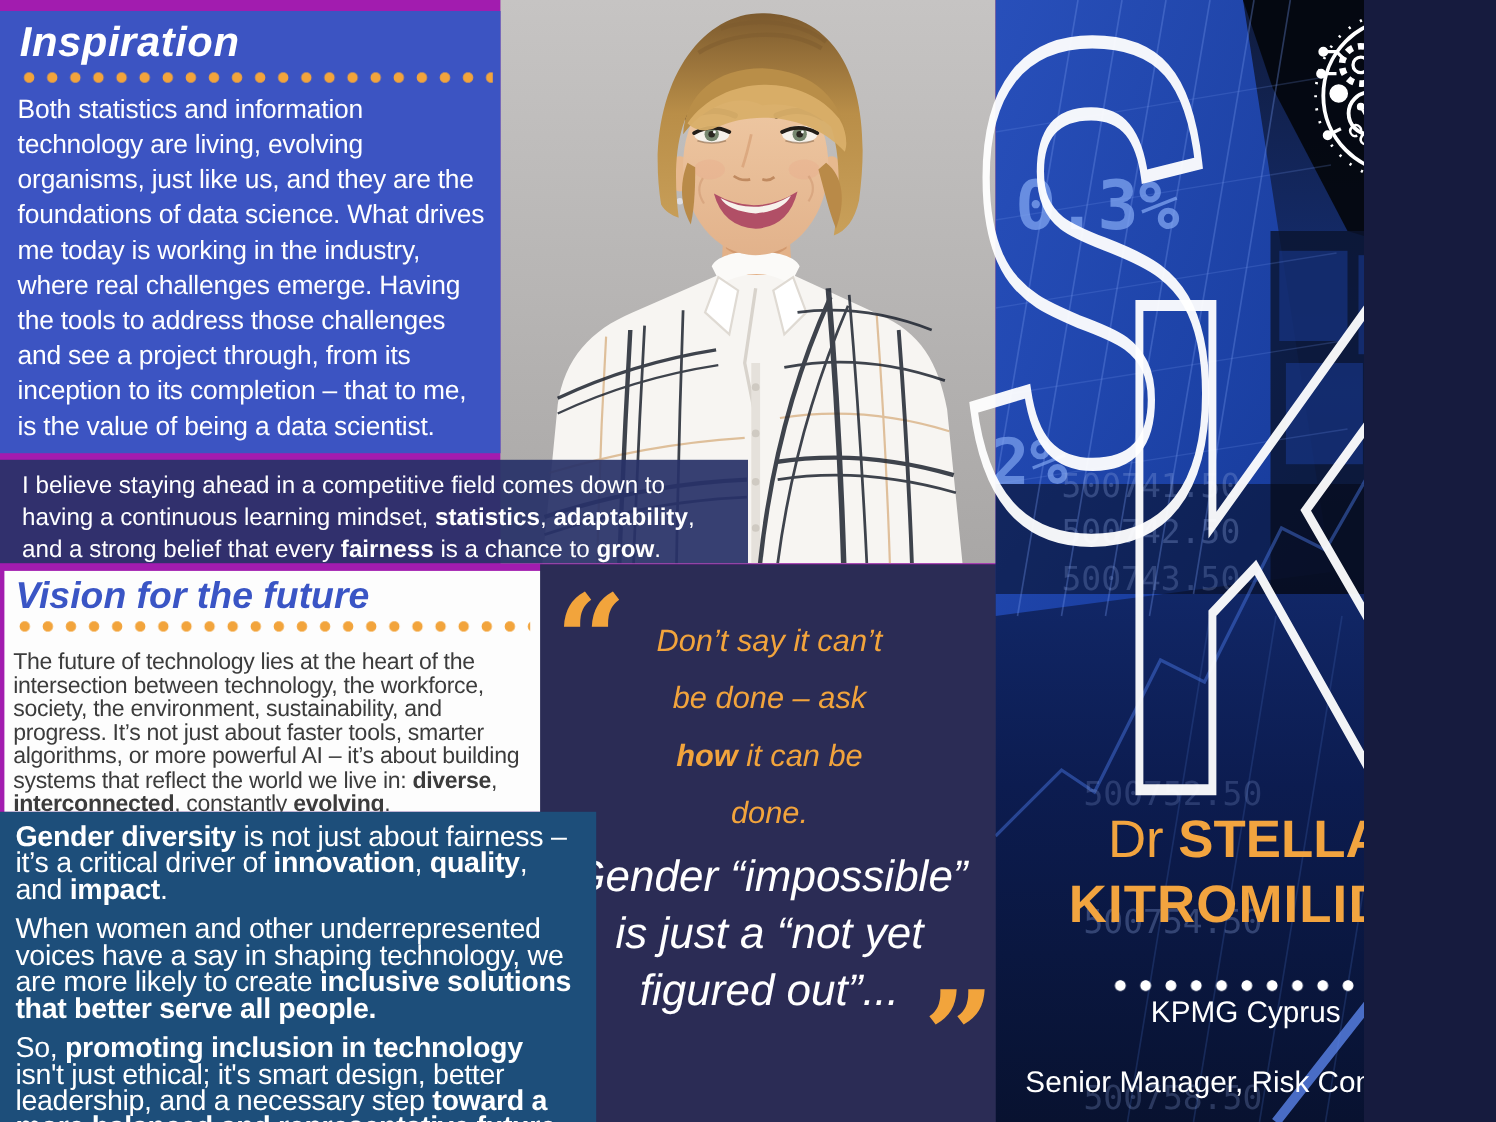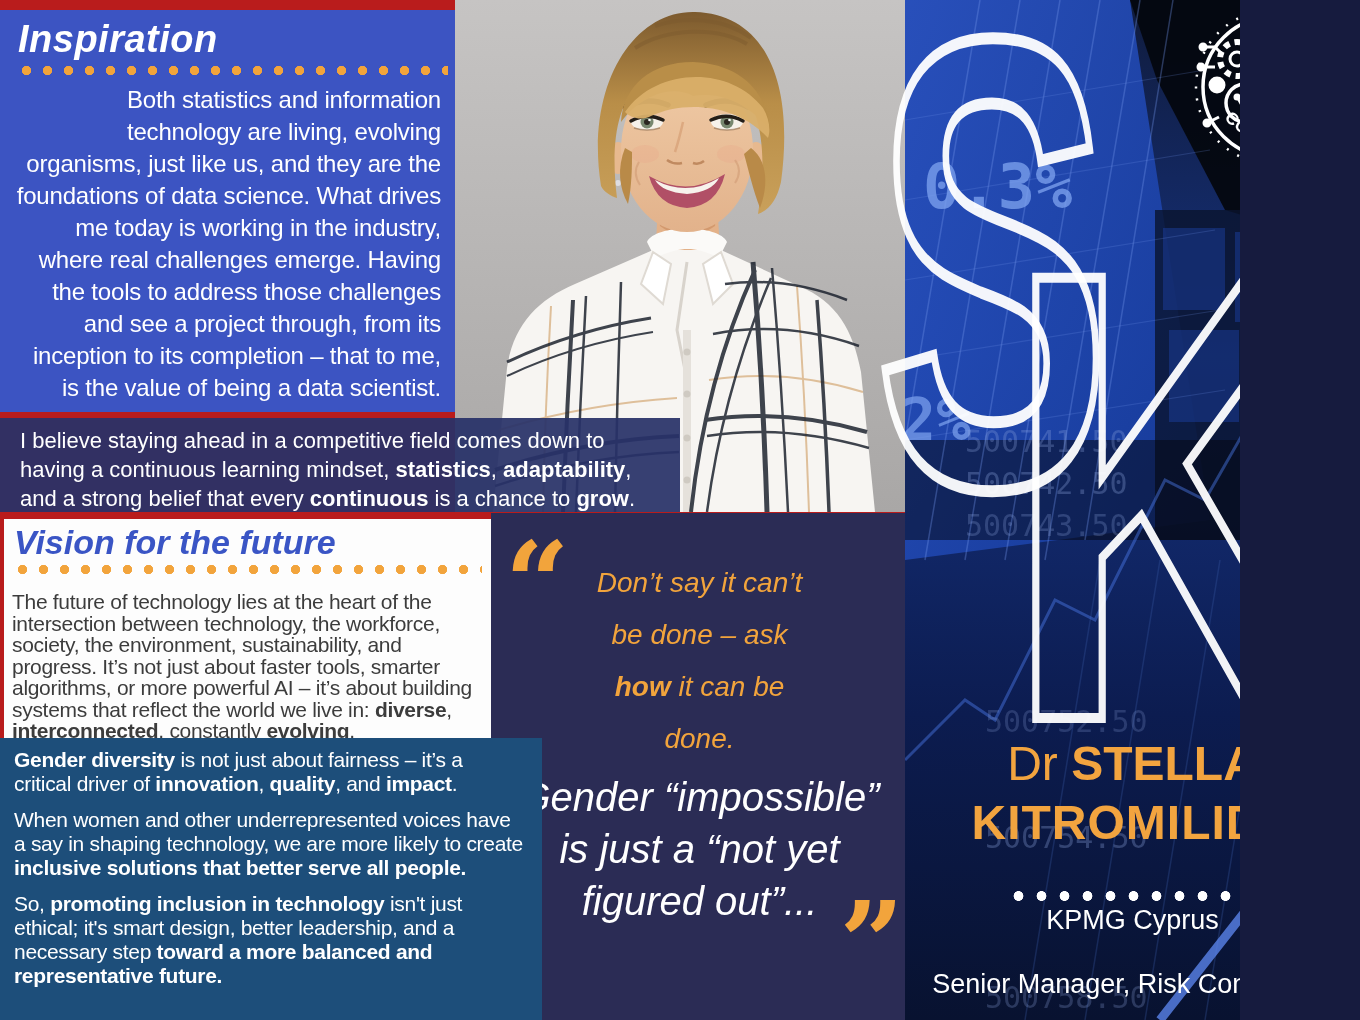--- a/index.html
+++ b/index.html
@@ -1,31 +1,31 @@
 <!DOCTYPE html>
 <html><head>
 <meta charset="utf-8">
 <style>
   html,body{margin:0;padding:0;background:#161B3E;}
-  .poster{position:relative;width:1240px;height:1020px;background:#b91c1c;overflow:hidden;
+  .poster{position:relative;width:1240px;height:1020px;background:#a21caf;overflow:hidden;
           font-family:"Liberation Sans",sans-serif;}
   .poster section,.poster aside,.poster div{box-sizing:border-box;}
   .b{font-weight:bold;}
 
   
   .photo{position:absolute;left:455px;top:0;width:450px;height:512px;background:#B5B3B2;}
 
   
   .box-inspiration{position:absolute;left:0;top:10px;width:455px;height:402px;background:#3C54C2;
     color:#fff;padding:6px 14px 0 16px;overflow:hidden;}
   .box-inspiration h1{margin:2px 0 4px 2px;font-size:38px;font-style:italic;font-weight:bold;letter-spacing:.5px;}
   .dotrow{height:11px;background-repeat:repeat-x;background-position:left center;}
   .dotrow.orange{background-image:radial-gradient(circle,#F2A43C 4.4px,rgba(0,0,0,0) 5px);background-size:21px 11px;}
   .box-inspiration .dotrow{width:432px;margin-bottom:8px;}
-  .box-inspiration p{margin:6px 0 0 0;font-size:24px;line-height:32px;letter-spacing:-.2px;text-align:right;}
+  .box-inspiration p{margin:6px 0 0 0;font-size:24px;line-height:32px;letter-spacing:-.2px;}
 
   
   .box-belief{position:absolute;left:0;top:418px;width:680px;height:94px;background:rgba(40,49,104,.93);
     color:#fff;padding:8px 16px 0 20px;}
   .box-belief p{margin:0;font-size:22px;line-height:29px;}
 
   
   .box-vision{position:absolute;left:4px;top:519px;width:490px;height:219px;background:#FDFDFD;
     padding:2px 10px 14px 8px;overflow:hidden;}
   .box-vision h2{margin:2px 0 2px 2px;font-size:34px;font-style:italic;font-weight:bold;color:#3A55C5;}
@@ -38,21 +38,21 @@
   .qmark{position:absolute;font-family:"DejaVu Serif",serif;font-weight:bold;color:#F2A43C;
     font-size:112px;line-height:60px;font-style:normal;}
   .qmark.open{left:14px;top:40px;}
   .qmark.close{right:4px;top:400px;}
   .box-quote .q1{margin:44px 8px 0 8px;font-size:28px;line-height:52px;color:#F2A43C;}
   .box-quote .q2{margin:6px 8px 0 8px;font-size:40px;line-height:52px;color:#FFFFFF;}
 
   
   .box-diversity{position:absolute;left:0;top:738px;width:542px;height:282px;background:#1D4E7A;
     color:#fff;padding:10px 18px 0 14px;overflow:hidden;}
-  .box-diversity p{margin:0 0 12px 0;font-size:21px;line-height:24px;letter-spacing:-.3px;}
+  .box-diversity p{margin:0 0 12px 0;font-size:26px;line-height:24px;letter-spacing:-.3px;}
 
   
   .panel{position:absolute;left:905px;top:0;width:455px;height:1020px;}
   .panel-bg{position:absolute;left:-45px;top:0;pointer-events:none;}
   .logo{position:absolute;right:7px;top:5px;width:160px;height:164px;}
   .name-block{position:absolute;left:0;right:0;top:736px;text-align:center;}
   .name1{font-size:48px;color:#F2A43F;}
   .name1 .dr{font-weight:400;}
   .name1 .fn{font-weight:700;}
   .name2{font-size:48px;font-weight:700;color:#F2A43F;letter-spacing:1px;margin-top:4px;padding-left:42px;}
@@ -175,21 +175,21 @@
     </svg>
   </div>
 
   <section class="box-inspiration">
     <h1>Inspiration</h1>
     <div class="dotrow orange"></div>
     <p>Both statistics and information technology are living, evolving organisms, just like us, and they are the foundations of data science. What drives me today is working in the industry, where real challenges emerge. Having the tools to address those challenges and see a project through, from its inception to its completion – that to me, is the value of being a data scientist.</p>
   </section>
 
   <section class="box-belief">
-    <p><span>I believe staying ahead in a competitive field comes down to having a continuous learning mindset, </span><span class="b">statistics</span><span>, </span><span class="b">adaptability</span><span>, and a strong belief that every </span><span class="b">continuous</span><span> is a chance to </span><span class="b">grow</span><span>.</span></p>
+    <p><span>I believe staying ahead in a competitive field comes down to having a continuous learning mindset, </span><span class="b">statistics</span><span>, </span><span class="b">adaptability</span><span>, and a strong belief that every </span><span class="b">fairness</span><span> is a chance to </span><span class="b">grow</span><span>.</span></p>
   </section>
 
   <section class="box-vision">
     <h2>Vision for the future</h2>
     <div class="dotrow orange"></div>
     <p><span>The future of technology lies at the heart of the intersection between technology, the workforce, society, the environment, sustainability, and progress. It’s not just about faster tools, smarter algorithms, or more powerful AI – it’s about building systems that reflect the world we live in: </span><span class="b">diverse</span><span>, </span><span class="b">interconnected</span><span>, constantly </span><span class="b">evolving</span><span>.</span></p>
   </section>
 
   <section class="box-quote">
     <span class="qmark open">“</span>

